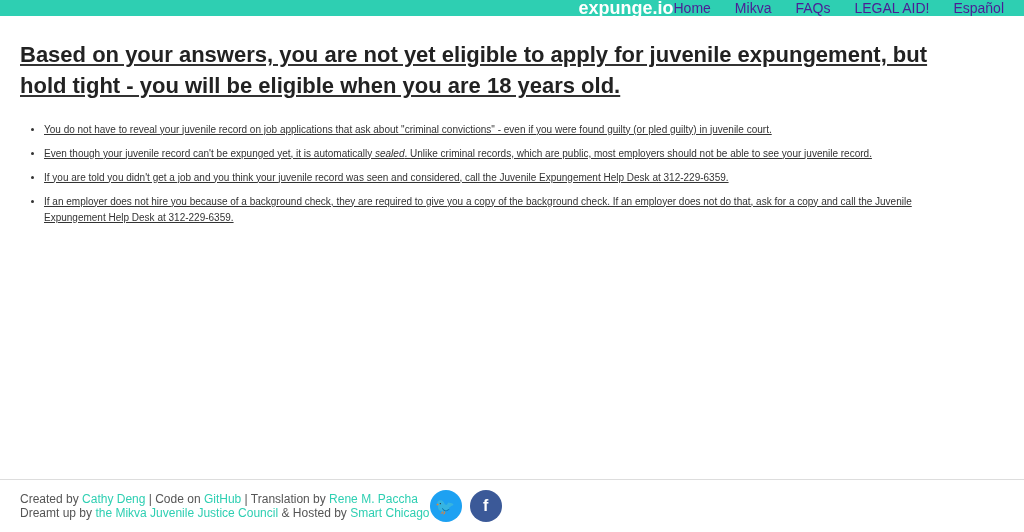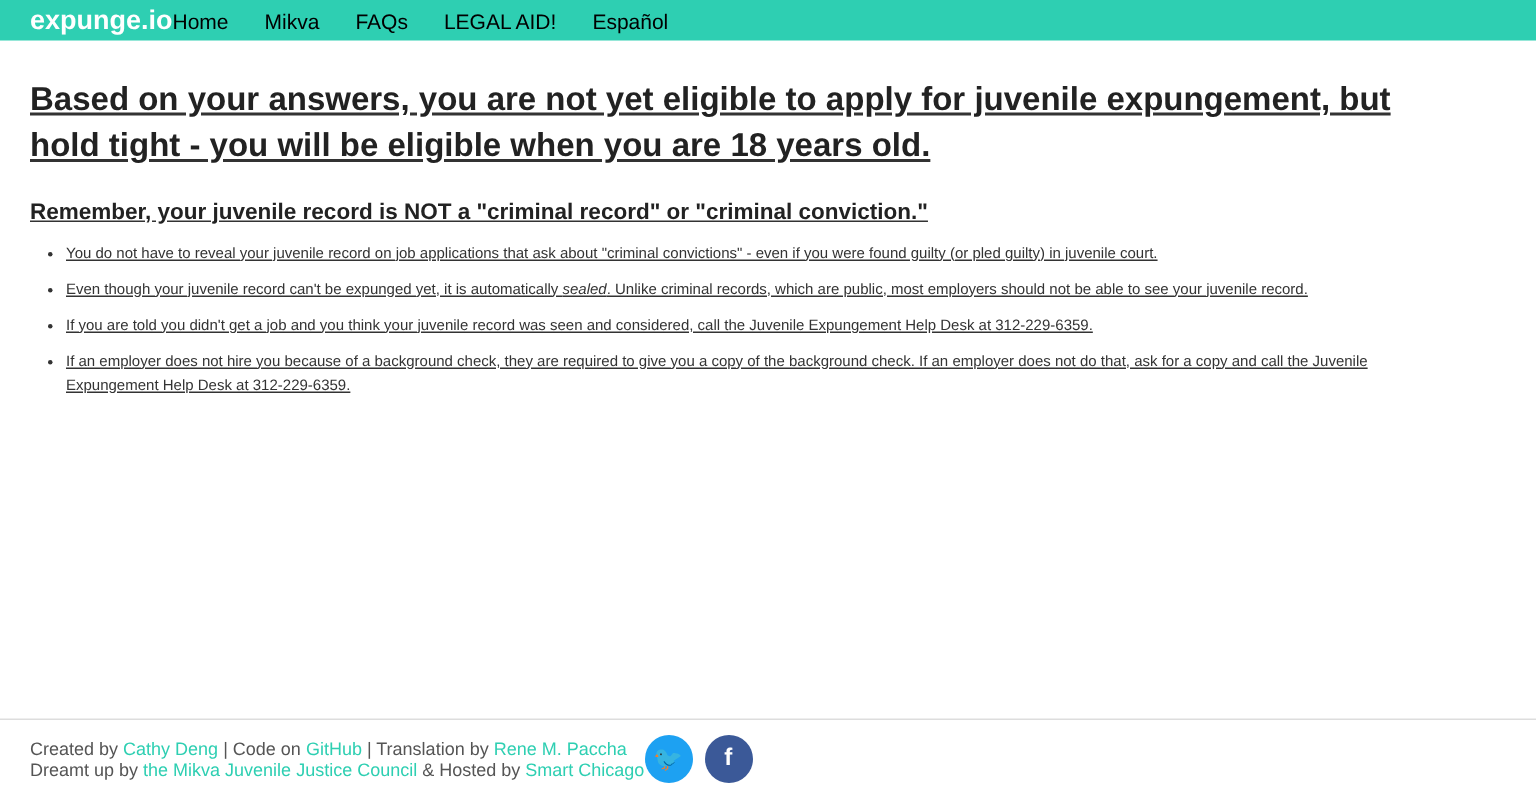--- a/index.html
+++ b/index.html
@@ -3,37 +3,37 @@
   <meta charset="utf-8">
   <style>
     * { box-sizing: border-box; margin: 0; padding: 0; }
     body { font-family: Arial, sans-serif; font-size: 14px; color: #333; background: #fff; min-height: 532px; display: flex; flex-direction: column; }
 
     
     nav {
       background-color: #2ecfb2;
       display: flex;
       align-items: center;
-      justify-content: flex-start;
+      justify-content: flex-end;
       padding: 0 20px;
-      height: 27px;
+      height: 16px;
     }
     .nav-logo {
       font-size: 18px;
       font-weight: bold;
       color: #fff;
       text-decoration: none;
     }
     .nav-links {
       display: flex;
       gap: 24px;
       list-style: none;
     }
     .nav-links a {
-      color: #000000;
+      color: #4c1d95;
       text-decoration: none;
       font-size: 14px;
       font-weight: 500;
     }
 
     
     main {
       flex: 1;
       padding: 24px 40px 24px 20px;
       max-width: 980px;
@@ -105,21 +105,20 @@
     <li><a href="#">Mikva</a></li>
     <li><a href="#">FAQs</a></li>
     <li><a href="#">LEGAL AID!</a></li>
     <li><a href="#">Español</a></li>
   </ul>
 </nav>
 
 <main>
   <h1 class="main-heading">Based on your answers, you are not yet eligible to apply for juvenile expungement, but hold tight - you will be eligible when you are 18 years old.</h1>
 
-  <p class="sub-heading">Remember, your juvenile record is NOT a "criminal record" or "criminal conviction."</p>
 
   <ul class="bullet-list">
     <li>
       <span>You do not have to reveal your juvenile record on job applications that ask about "criminal convictions" - even if you were found guilty (or pled guilty) in juvenile court.</span>
     </li>
     <li>
       <span>Even though your juvenile record can't be expunged yet, it is automatically <em>sealed</em>. Unlike criminal records, which are public, most employers should not be able to see your juvenile record.</span>
     </li>
     <li>
       <span>If you are told you didn't get a job and you think your juvenile record was seen and considered, call the Juvenile Expungement Help Desk at 312-229-6359.</span>

